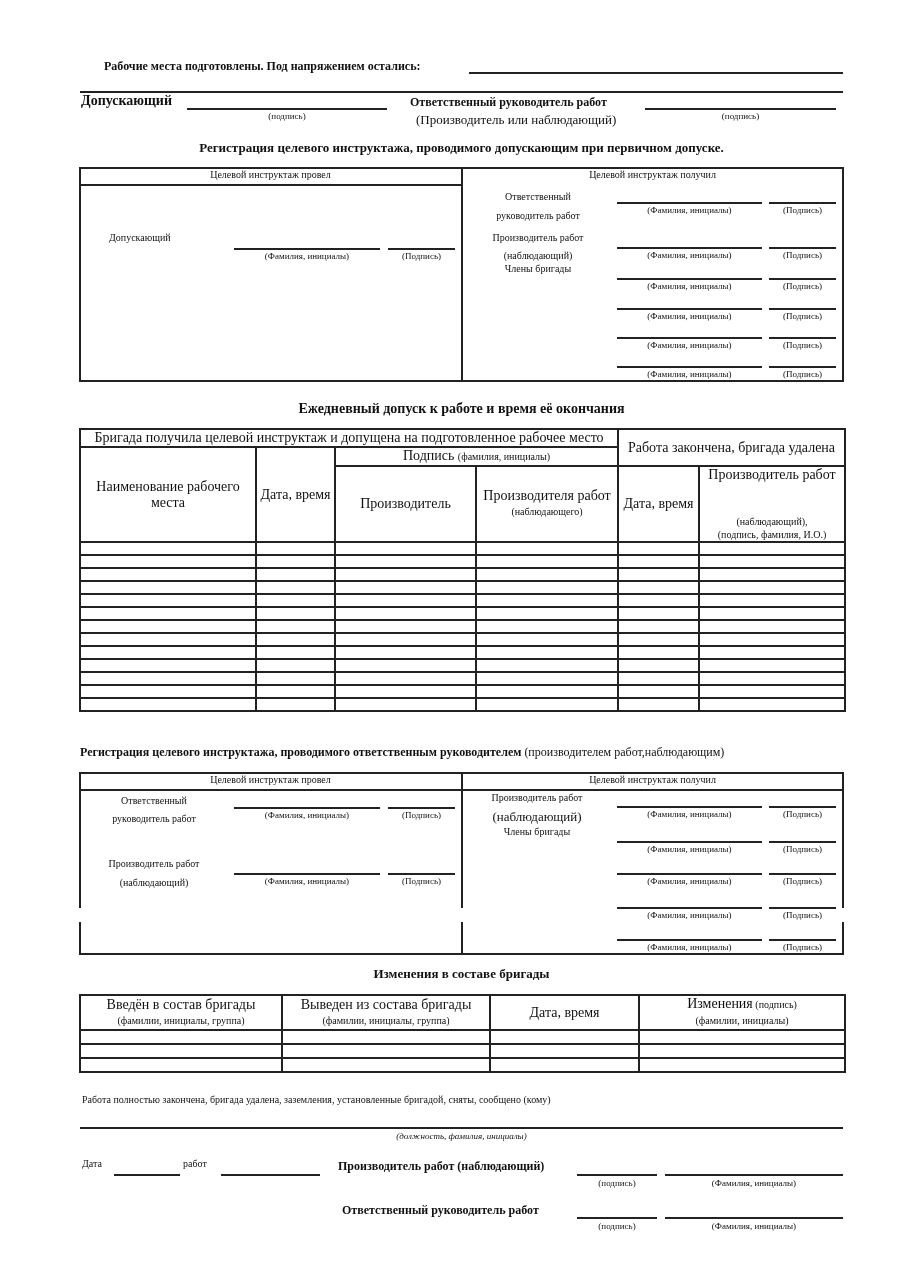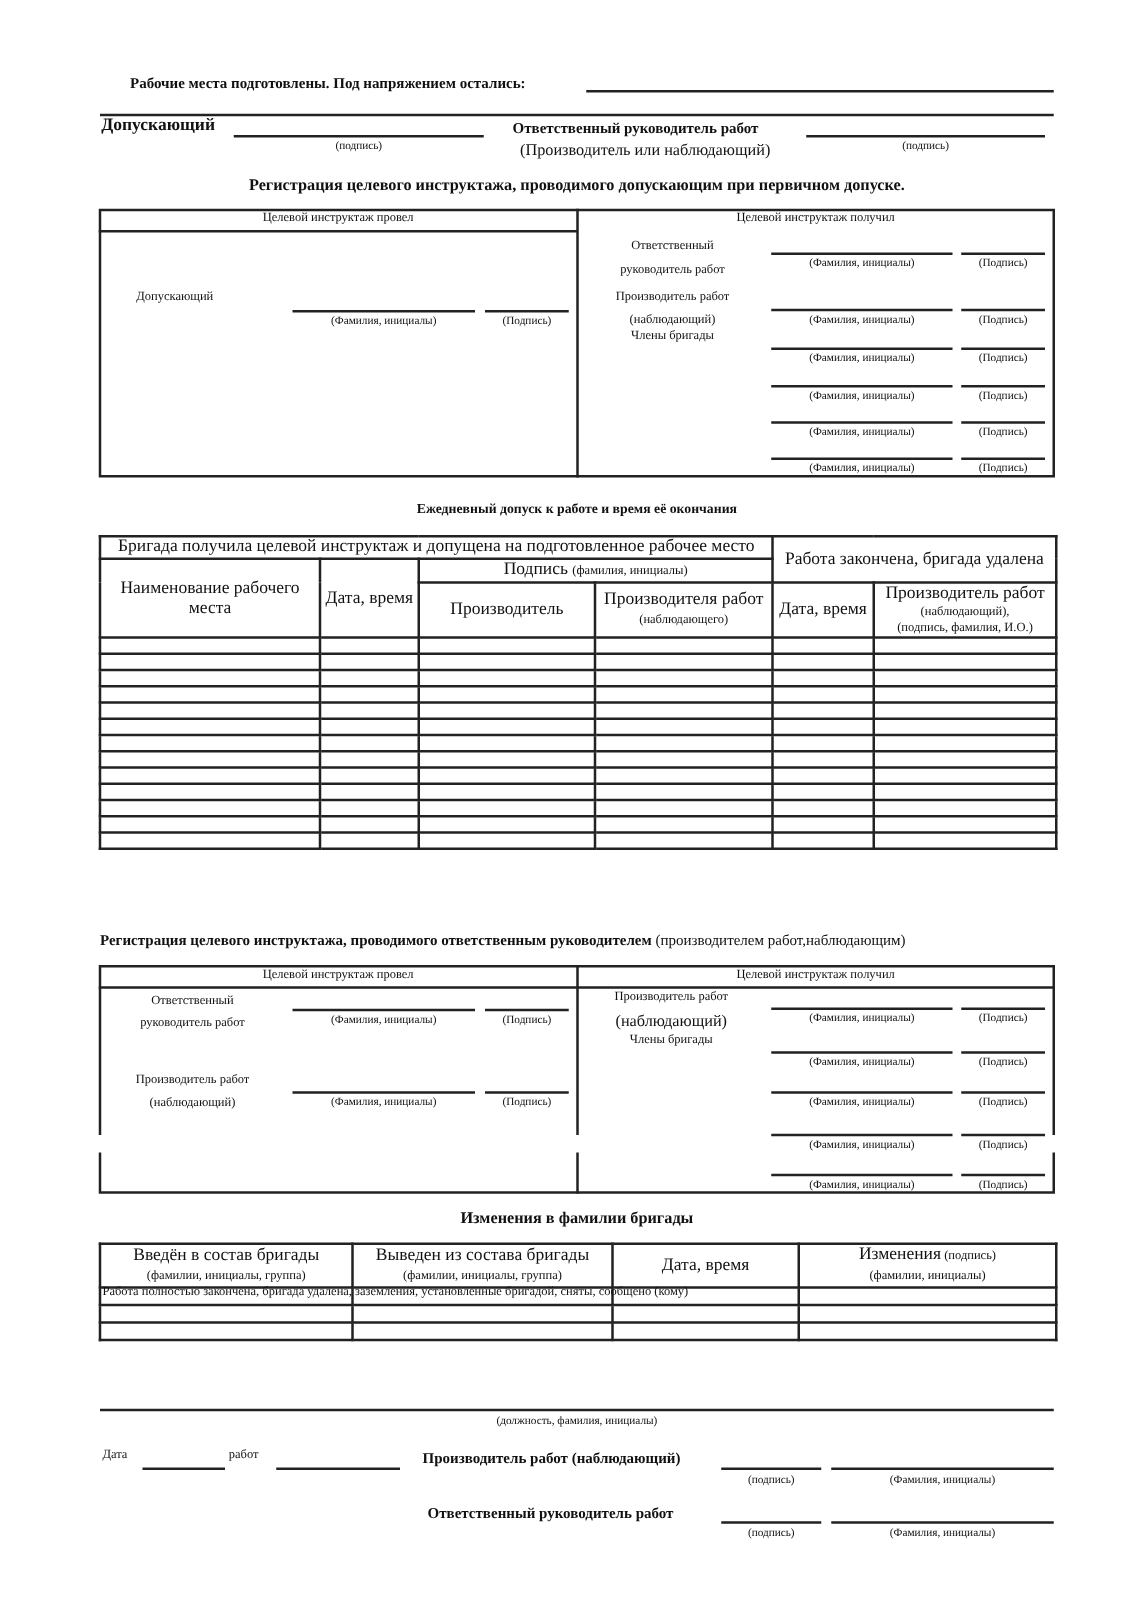--- a/index.html
+++ b/index.html
@@ -77,21 +77,21 @@
     <div class="hline" style="left:617px; top:337px; width:145px;"></div>
     <div class="cap" style="left:617px; width:145px; top:340px;">(Фамилия, инициалы)</div>
     <div class="hline" style="left:769px; top:337px; width:67px;"></div>
     <div class="cap" style="left:769px; width:67px; top:340px;">(Подпись)</div>
     <div class="hline" style="left:617px; top:366px; width:145px;"></div>
     <div class="cap" style="left:617px; width:145px; top:369px;">(Фамилия, инициалы)</div>
     <div class="hline" style="left:769px; top:366px; width:67px;"></div>
     <div class="cap" style="left:769px; width:67px; top:369px;">(Подпись)</div>
   </div>
 
-<div class="abs b center" style="left:80px; width:763px; top:401px; font-size:11px;">Ежедневный допуск к работе и время её окончания</div>
+<div class="abs b center" style="left:80px; width:763px; top:401px; font-size:14px;">Ежедневный допуск к работе и время её окончания</div>
 
 <table class="grid" style="left:79px; top:428px; width:765px;">
   <colgroup>
     <col style="width:176px">
       <col style="width:79px">
       <col style="width:141px">
       <col style="width:142px">
       <col style="width:81px">
       <col style="width:146px">
   </colgroup>
@@ -107,21 +107,21 @@
     </tr>
     <tr style="height:42px;">
       <td>Производитель</td>
       <td>
           <div>Производителя работ</div>
           <div class="small">(наблюдающего)</div>
         </td>
       <td>Дата, время</td>
       <td>
           <div>Производитель работ</div>
-          <div class="small" style="line-height:13px;">(наблюдающий),</div>
+          <div class="small" style="line-height:13px;margin-top:32px;">(наблюдающий),</div>
           <div class="small" style="line-height:13px;">(подпись, фамилия, И.О.)</div>
         </td>
     </tr>
   <tr style="height: 13px;">
         <td></td>
         <td></td>
         <td></td>
         <td></td>
         <td></td>
         <td></td>
@@ -274,21 +274,21 @@
     <div class="hline" style="left:617px; top:907px; width:145px;"></div>
     <div class="cap" style="left:617px; width:145px; top:910px;">(Фамилия, инициалы)</div>
     <div class="hline" style="left:769px; top:907px; width:67px;"></div>
     <div class="cap" style="left:769px; width:67px; top:910px;">(Подпись)</div>
     <div class="hline" style="left:617px; top:939px; width:145px;"></div>
     <div class="cap" style="left:617px; width:145px; top:942px;">(Фамилия, инициалы)</div>
     <div class="hline" style="left:769px; top:939px; width:67px;"></div>
     <div class="cap" style="left:769px; width:67px; top:942px;">(Подпись)</div>
   </div>
 
-<div class="abs b center" style="left:80px; width:763px; top:966px; font-size:13px;">Изменения в фамилии бригады</div>
+<div class="abs b center" style="left:80px; width:763px; top:966px; font-size:13px;">Изменения в составе бригады</div>
 
 <table class="grid" style="left:79px; top:994px; width:765px;">
   <colgroup>
     <col style="width:202px">
       <col style="width:208px">
       <col style="width:149px">
       <col style="width:206px">
   </colgroup>
   <tbody id="s4-body">
     <tr style="height:32px;">
@@ -320,23 +320,23 @@
       </tr>
       <tr style="height: 14px;">
         <td></td>
         <td></td>
         <td></td>
         <td></td>
       </tr>
     </tbody>
 </table>
 
-<div class="abs lbl14" style="left:82px; top:1028px; white-space:nowrap;">Работа полностью закончена, бригада удалена, заземления, установленные бригадой, сняты, сообщено (кому)</div>
+<div class="abs lbl14" style="left:82px; top:1094px; white-space:nowrap;">Работа полностью закончена, бригада удалена, заземления, установленные бригадой, сняты, сообщено (кому)</div>
 <div class="hline" style="left:80px; top:1127px; width:763px;"></div>
-<div class="cap" style="left:80px; width:763px; top:1131px;">(должность, фамилия, инициалы)</div>
+<div class="cap" style="left:80px; width:763px; top:1131px;font-style:italic;">(должность, фамилия, инициалы)</div>
 
 <div class="abs lbl14" style="left:82px; top:1158px;">Дата</div>
 <div class="hline" style="left:114px; top:1174px; width:66px;"></div>
 <div class="abs lbl14" style="left:183px; top:1158px;">работ</div>
 <div class="hline" style="left:221px; top:1174px; width:99px;"></div>
 
 <div class="abs b" style="left:338px; top:1159px; font-size:12px;">Производитель работ (наблюдающий)</div>
 <div class="hline" style="left:577px; top:1174px; width:80px;"></div>
 <div class="cap" style="left:577px; width:80px; top:1178px;">(подпись)</div>
 <div class="hline" style="left:665px; top:1174px; width:178px;"></div>

